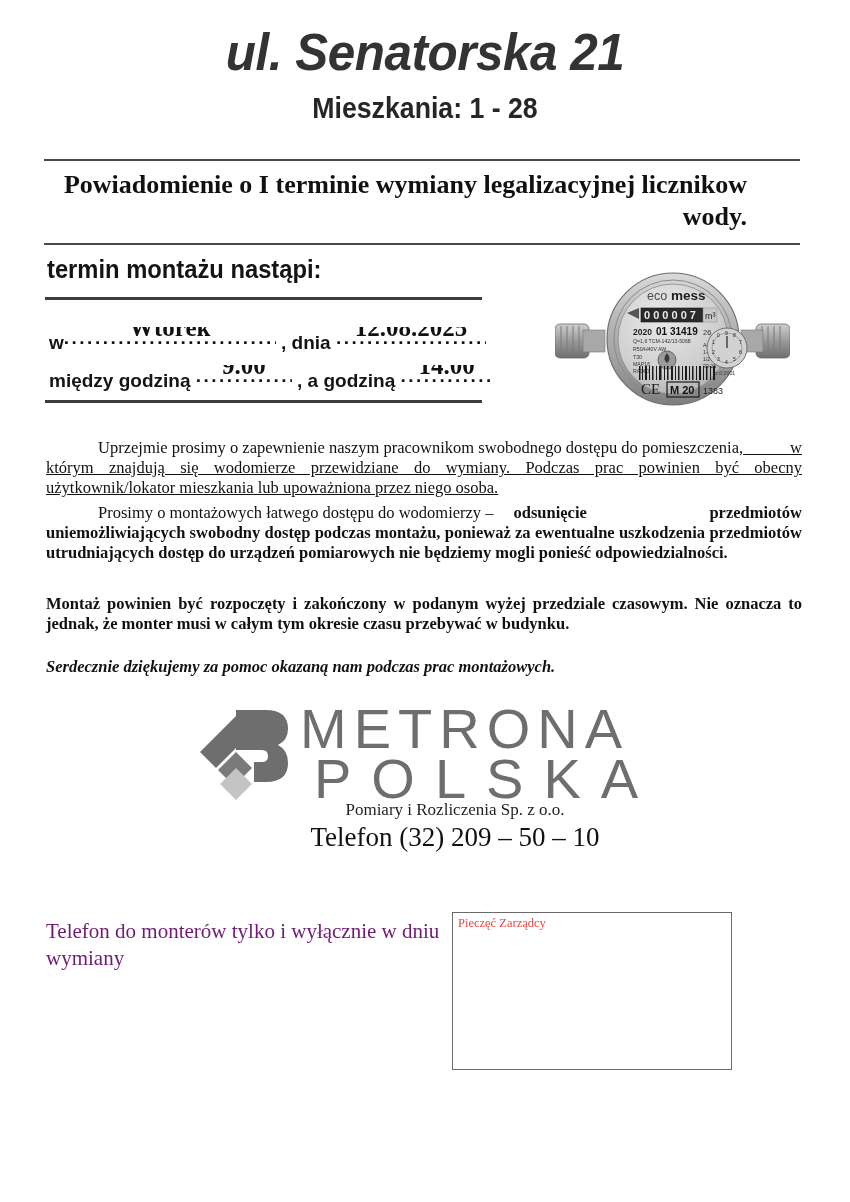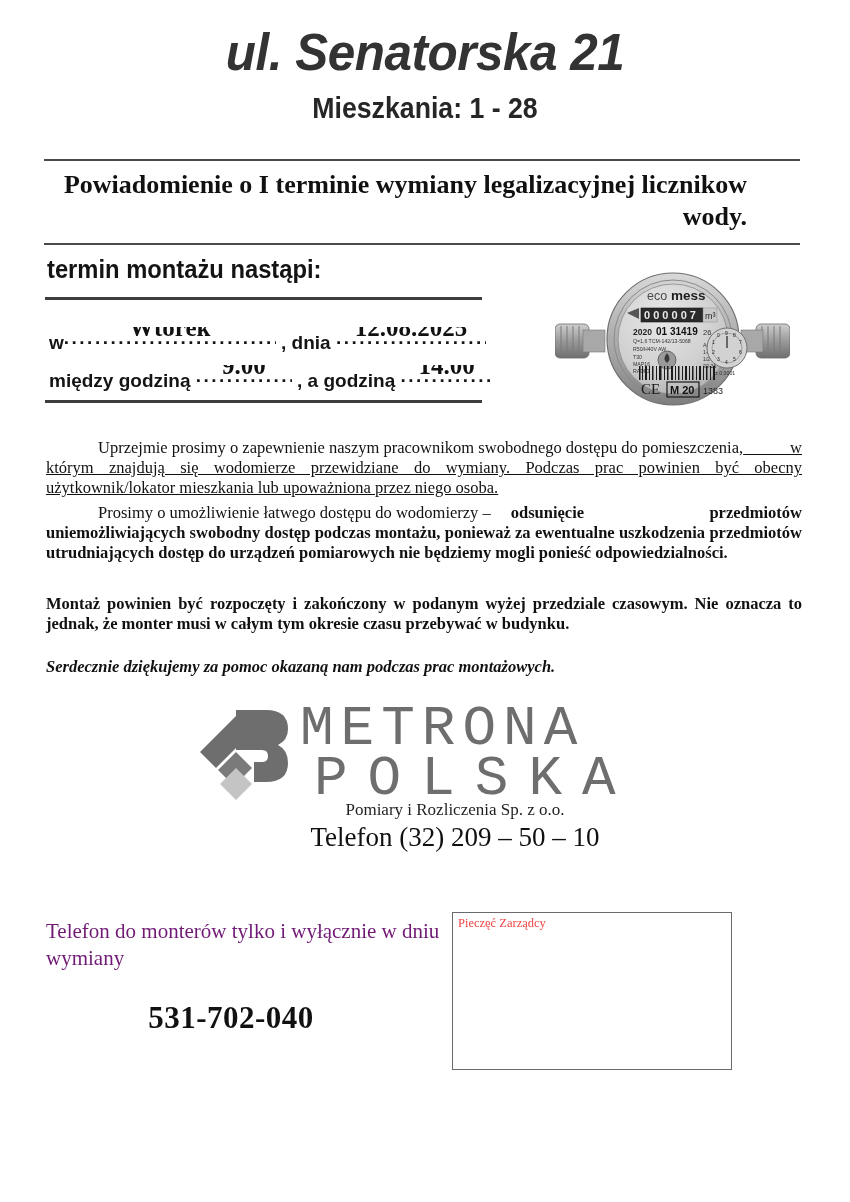--- a/index.html
+++ b/index.html
@@ -190,21 +190,21 @@
     position: absolute;
     left: 196px;
     top: 6px;
     width: 108px;
     height: 98px;
   }
   .logotext {
     position: absolute;
     left: 300px;
     top: 4px;
-    font-family: Liberation Mono, monospace;
+    font-family: Liberation Sans, sans-serif;
     font-size: 56px;
     letter-spacing: 7px;
     color: #6e6e6e;
     line-height: 50px;
   }
   .logotext .l2 { padding-left: 14px; letter-spacing: 20px; }
   .tagline {
     position: absolute;
     left: 0; top: 100px;
     width: 850px;
@@ -420,21 +420,21 @@
       <text x="148" y="122" font-family="Liberation Sans, sans-serif" font-size="9" fill="#222">1383</text>
     </svg>
   </div>
 
   <div class="para p1">
     <span class="ind">Uprzejmie prosimy o zapewnienie naszym pracownikom swobodnego dostępu do pomieszczenia,</span>
     <span>w którym znajdują się wodomierze przewidziane do wymiany. Podczas prac powinien być obecny użytkownik/lokator mieszkania lub upoważniona przez niego osoba.</span>
   </div>
 
   <div class="para p2">
-    <span class="ind">Prosimy o umożliwienie łatwego dostępu do wodomierzy – </span><b>odsunięcie przedmiotów uniemożliwiających swobodny dostęp podczas montażu, ponieważ za ewentualne uszkodzenia przedmiotów utrudniających dostęp do urządzeń pomiarowych nie będziemy mogli ponieść odpowiedzialności.</b>
+    <span class="ind">Prosimy o montażowych łatwego dostępu do wodomierzy – </span><b>odsunięcie przedmiotów uniemożliwiających swobodny dostęp podczas montażu, ponieważ za ewentualne uszkodzenia przedmiotów utrudniających dostęp do urządzeń pomiarowych nie będziemy mogli ponieść odpowiedzialności.</b>
   </div>
 
   <div class="para p3">Montaż powinien być rozpoczęty i zakończony w podanym wyżej przedziale czasowym. Nie oznacza to jednak, że monter musi w całym tym okresie czasu przebywać w budynku.</div>
 
   <div class="para p4">Serdecznie dziękujemy za pomoc okazaną nam podczas prac montażowych.</div>
 
   <div class="logoblock">
     <div class="logomark">
       <svg viewBox="0 0 108 98" width="108" height="98">
         <g fill="#6e6e6e">
@@ -447,19 +447,18 @@
     </div>
     <div class="logotext">
       <div>METRONA</div>
       <div class="l2">POLSKA</div>
     </div>
     <div class="tagline">Pomiary i Rozliczenia Sp. z o.o.</div>
     <div class="phone-main">Telefon (32) 209 – 50 – 10</div>
   </div>
 
   <div class="footnote">Telefon do monterów tylko i wyłącznie w dniu wymiany</div>
-  <div class="bigphone">531-702-040</div>
 
   <div class="stampbox">
     <div class="slabel">Pieczęć Zarządcy</div>
   </div>
 
 </div>
 
 </body></html>

